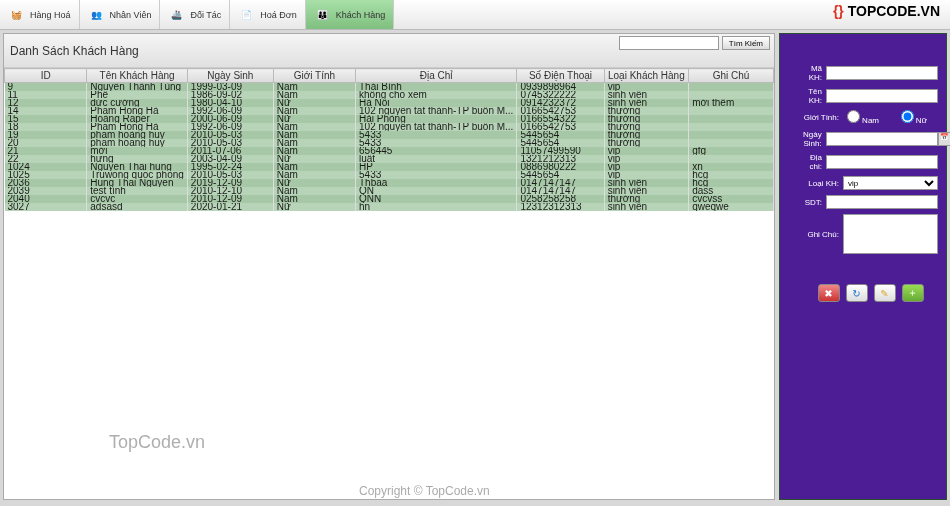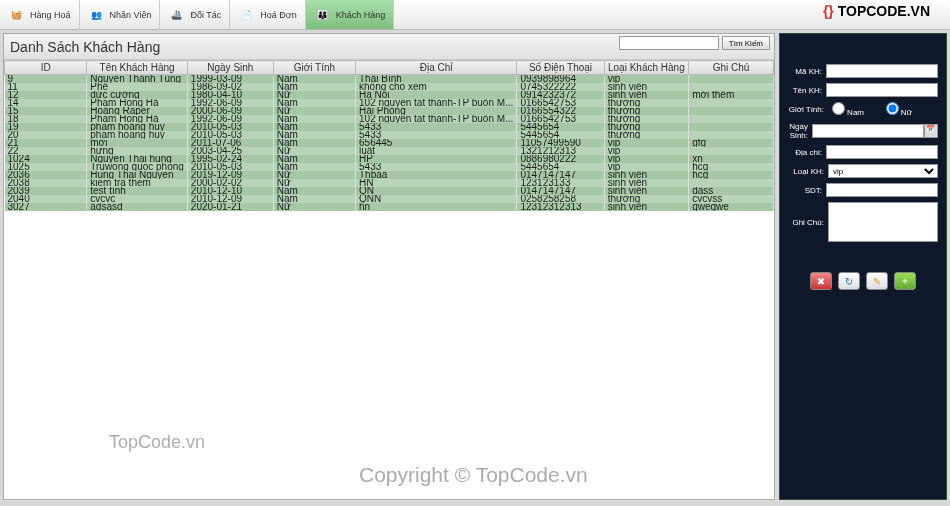--- a/index.html
+++ b/index.html
@@ -3,42 +3,42 @@
 <meta charset="utf-8">
 <style>
 * { margin: 0; padding: 0; box-sizing: border-box; font-family: Arial, sans-serif; }
 body { background: #d8d8d8; width: 950px; height: 506px; overflow: hidden; position: relative; }
 
 .toolbar { height: 30px; background: linear-gradient(#fff, #e8e8e8); border-bottom: 1px solid #bbb; display: flex; }
 .tb-item { display: flex; align-items: center; padding: 0 8px; font-size: 9px; color: #333; border-right: 1px solid #ccc; cursor: pointer; gap: 4px; }
 .tb-item.active { background: linear-gradient(#a9e0a9, #7fbf7f); }
 .tb-icon { width: 18px; height: 18px; display: flex; align-items: center; justify-content: center; }
 
-.logo { position: absolute; top: 3px; right: 20px; font-size: 14px; font-weight: bold; color: #000; }
+.logo { position: absolute; top: 3px; right: 10px; font-size: 14px; font-weight: bold; color: #000; }
 .logo .red { color: #d32; }
 
 .main { display: flex; height: 473px; padding: 3px; gap: 4px; }
 
 .left { flex: 1; background: #fff; border: 1px solid #aaa; display: flex; flex-direction: column; position: relative; }
-.title-bar { height: 26px; background: linear-gradient(#f5f5f5,#e0e0e0); border-bottom: 1px solid #ccc; display: flex; align-items: center; padding: 12px 6px; font-size: 14px; color: #333; }
+.title-bar { height: 34px; background: linear-gradient(#f5f5f5,#e0e0e0); border-bottom: 1px solid #ccc; display: flex; align-items: center; padding: 12px 6px; font-size: 12px; color: #333; }
 .search-bar { position: absolute; top: 0; right: 4px; height: 18px; display: flex; align-items: center; gap: 3px; }
 .search-bar input { width: 100px; height: 14px; font-size: 9px; border: 1px solid #999; }
 .search-bar button { height: 14px; font-size: 8px; padding: 0 6px; background: linear-gradient(#fff,#ddd); border: 1px solid #999; cursor: pointer; }
 
 .grid { flex: 1; overflow: hidden; position: relative; }
 .grid table { width: 100%; border-collapse: collapse; font-size: 10px; }
 .grid th { background: linear-gradient(#f0f0f0,#dcdcdc); border: 1px solid #bbb; padding: 1px 3px; color: #333; font-weight: normal; }
 .grid td { border-right: 1px solid #ddd; padding: 0 3px; height: 8px; line-height: 8px; white-space: nowrap; overflow: hidden; text-overflow: ellipsis; color: #1a1a1a; }
 .grid tbody tr { background: #a6c8a6; }
 .grid tbody tr:nth-child(even) { background: #b8d4b8; }
 
 .wm1 { position: absolute; left: 105px; top: 398px; font-size: 18px; color: rgba(120,120,120,0.6); font-weight: 500; }
-.wm2 { position: absolute; left: 355px; bottom: 12px; font-size: 21px; color: rgba(100,100,100,0.55); }
-
-.right { width: 168px; background: #0f172a; border: 1px solid #2a5030; padding: 30px 8px 8px 8px; }
+.wm2 { position: absolute; left: 355px; bottom: 1px; font-size: 12px; color: rgba(100,100,100,0.55); }
+
+.right { width: 168px; background: #4c1d95; border: 1px solid #2a5030; padding: 30px 8px 8px 23px; }
 .form-row { display: flex; align-items: center; margin-bottom: 5px; }
 .form-row label { width: 40px; font-size: 8px; color: #fff; text-align: right; padding-right: 4px; }
 .form-row input[type=text] { flex: 1; height: 14px; font-size: 8px; border: 1px solid #999; background: #fff; }
 .form-row .date-in { display: flex; flex: 1; }
 .form-row .date-in input { flex: 1; }
 .form-row .date-btn { width: 14px; height: 14px; background: #ddd; border: 1px solid #999; font-size: 7px; text-align: center; cursor: pointer; }
 .radio-group { display: flex; gap: 8px; flex: 1; color: #fff; font-size: 8px; align-items: center; }
 .radio-group input { margin-right: 2px; }
 .form-row select { flex: 1; height: 14px; font-size: 8px; border: 1px solid #999; background: #fff; }
 .form-row textarea { flex: 1; height: 40px; font-size: 8px; border: 1px solid #999; background: #fff; resize: none; }
@@ -186,21 +186,21 @@
               <td>2011-07-06</td>
               <td>Nam</td>
               <td>656445</td>
               <td>11057499590</td>
               <td>vip</td>
               <td>gfg</td>
             </tr>
             <tr>
               <td>22</td>
               <td>hưng</td>
-              <td>2003-04-25</td>
+              <td>2003-04-09</td>
               <td>Nữ</td>
               <td>luật</td>
               <td>1321212313</td>
               <td>vip</td>
               <td></td>
             </tr>
             <tr>
               <td>1024</td>
               <td>Nguyen Thai hung</td>
               <td>1995-02-24</td>
@@ -222,30 +222,20 @@
             </tr>
             <tr>
               <td>2036</td>
               <td>Hung Thai Nguyen</td>
               <td>2019-12-09</td>
               <td>Nữ</td>
               <td>Thbaa</td>
               <td>0147147147</td>
               <td>sinh viên</td>
               <td>hcg</td>
-            </tr>
-            <tr>
-              <td>2038</td>
-              <td>kiem tra them</td>
-              <td>2000-02-02</td>
-              <td>Nữ</td>
-              <td>HN</td>
-              <td>123123133</td>
-              <td>sinh viên</td>
-              <td></td>
             </tr>
             <tr>
               <td>2039</td>
               <td>test tính</td>
               <td>2010-12-10</td>
               <td>Nam</td>
               <td>QN</td>
               <td>0147147147</td>
               <td>sinh viên</td>
               <td>dass</td>

